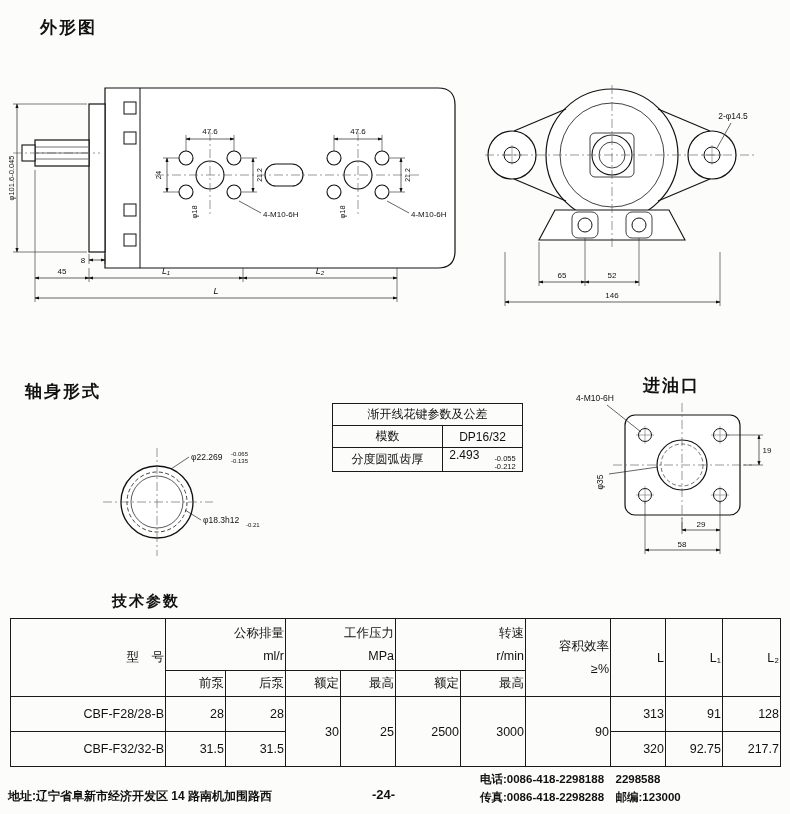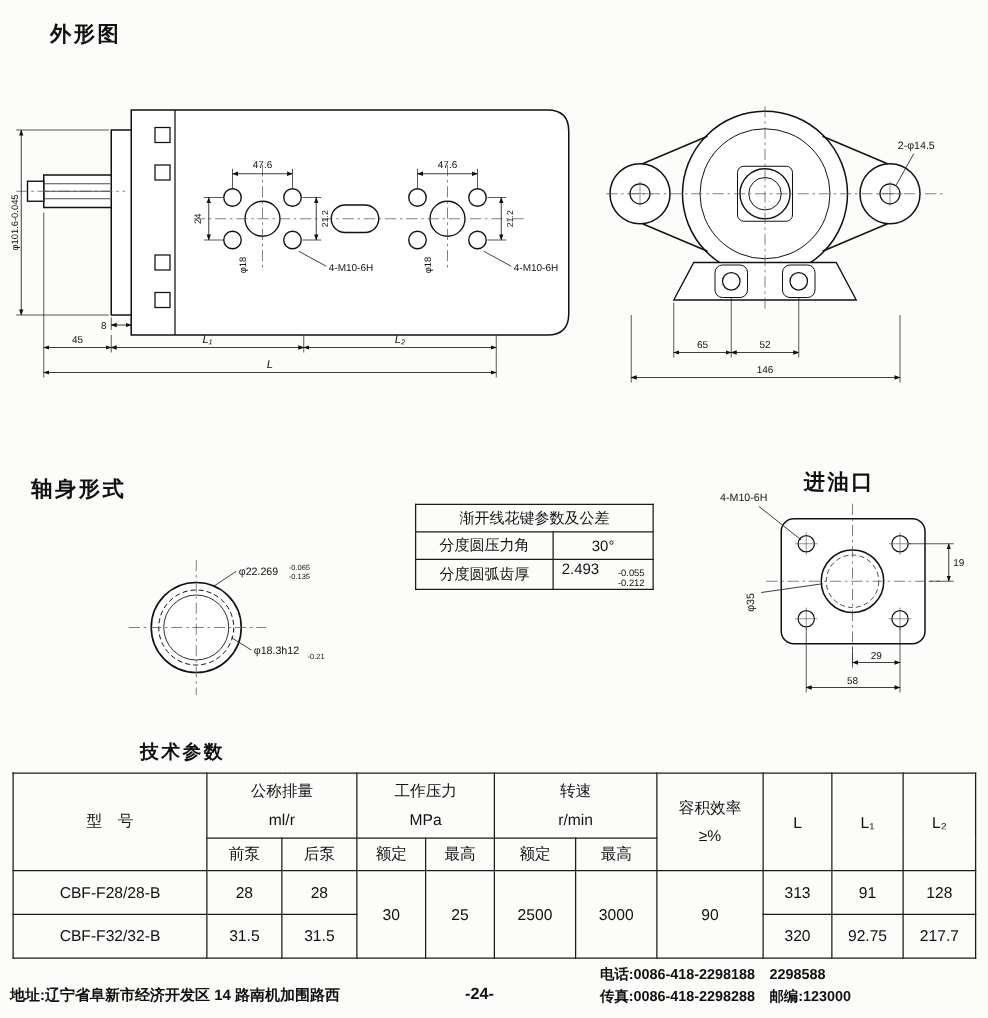--- a/index.html
+++ b/index.html
@@ -8,21 +8,21 @@
   .sec-title{position:absolute;font-weight:bold;font-size:17px;letter-spacing:2px;white-space:nowrap}
   svg{position:absolute;overflow:visible}
   svg text{font-family:"Liberation Sans","DejaVu Sans",sans-serif;fill:#111;stroke:none}
   table{border-collapse:collapse}
   .spline{position:absolute;left:332px;top:403px;font-size:12px;table-layout:fixed}
   .spline td{border:1px solid #1a1a1a;text-align:center;height:22px;padding:0 3px;white-space:nowrap}
   .spline .lbl{width:110px}
   .spline .val{width:80px}
   .tol{display:inline-flex;flex-direction:column;font-size:7.5px;line-height:8px;vertical-align:-2px;margin-left:15px;text-align:left}
   .tech{position:absolute;left:10px;top:618px;width:770px;font-size:12.5px;table-layout:fixed}
-  .tech td{border:1.3px solid #1a1a1a;text-align:center;vertical-align:middle;padding:1px;white-space:nowrap}
+  .tech td{border:1.3px solid #1a1a1a;text-align:right;vertical-align:middle;padding:1px;white-space:nowrap}
   .tech tr.h1 td{height:52px}
   .tech tr.h2 td{height:26px}
   .tech tr.d td{height:35px}
   .hstack div{line-height:1.8}
   .ft{position:absolute;font-weight:bold;font-size:12px;white-space:nowrap}
 </style>
 </head>
 <body>
 
 <div class="sec-title" style="left:40px;top:16px">外形图</div>
@@ -212,22 +212,22 @@
     <text x="171" y="117" font-size="6" text-anchor="start">-0.21</text>
   </g>
 </svg>
 
 <table class="spline">
   <tbody>
       <tr>
     <td colspan="2">渐开线花键参数及公差</td>
   </tr>
   <tr>
-    <td class="lbl">分度圆压力角</td>
-    <td class="val">30°</td>
+    <td class="lbl">模数</td>
+    <td class="val">DP16/32</td>
   </tr>
   <tr>
     <td class="lbl">分度圆弧齿厚</td>
     <td class="val">
       <span>2.493</span><span class="tol">
             <span>-0.055</span>
             <span>-0.212</span>
           </span>
     </td>
   </tr>

